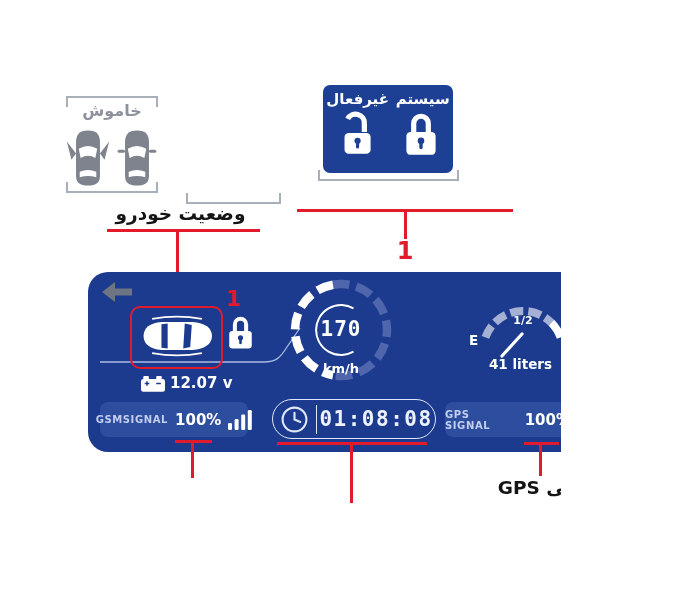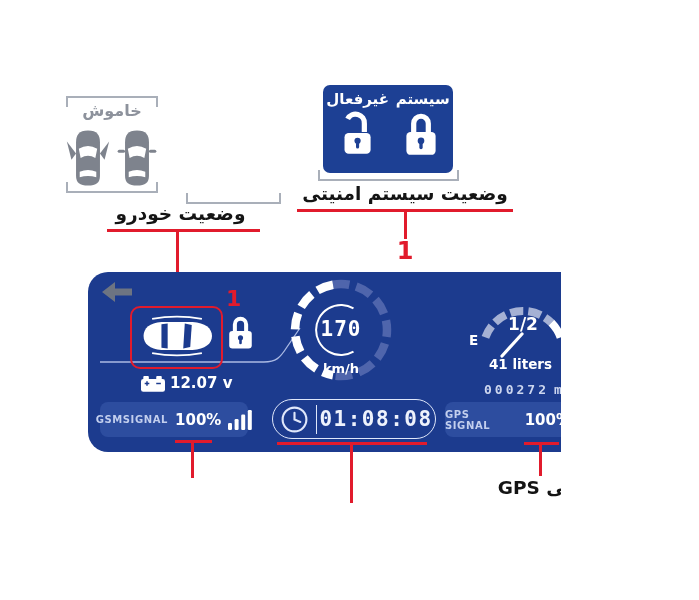--- a/index.html
+++ b/index.html
@@ -95,21 +95,20 @@
       <span>
         <svg width="40" height="48" viewBox="0 0 36 46">
           <path d="M26 21 V13 A8.5 8.5 0 0 0 10 8.5" fill="none" stroke="#fff" stroke-width="5"></path>
           <rect x="7" y="22" width="25" height="20" rx="4" fill="#fff"></rect>
           <circle cx="19.5" cy="29.5" r="3" fill="#1d4094"></circle>
           <rect x="18" y="30.5" width="3" height="6.5" rx="1.5" fill="#1d4094"></rect>
         </svg>
       </span>
     </div>
   </div>
-  <div class="abs fa caption" style="left:295px;top:183px;width:220px">وضعیت سیستم امنیتی</div>
   <div class="redline" style="left:297px;top:209px;width:216px;height:2.5px"></div>
   <div class="redline" style="left:404px;top:209px;width:2.5px;height:30px"></div>
   <div class="abs red" style="left:392px;top:237px;width:26px;text-align:center;font-size:24px;font-weight:700">1</div>
 
   <div class="redline" style="left:583px;top:232px;width:2.5px;height:40px"></div>
 
   <div id="panel">
 
     <svg class="abs" style="left:0;top:0;pointer-events:none" width="520" height="180" viewBox="0 0 520 180">
       <path d="M12 90 H176 C188 90 192 86 199 75 L212 56" stroke="rgba(195,208,242,0.85)" stroke-width="1.3" fill="none"></path>
@@ -164,36 +163,32 @@
       <path d="M 12.5 -21.7 A 25 25 0 1 0 12.5 21.7" fill="none" stroke="#ffffff" stroke-width="2"></path>
     </svg>
     <div class="abs digital" style="left:218px;top:45px;width:70px;text-align:center;font-size:21px;color:#fff;letter-spacing:1px">170</div>
     <div class="abs" style="left:223px;top:89px;width:60px;text-align:center;font-size:13px;font-weight:700;color:#fff">km/h</div>
 
     <svg class="abs" style="left:385px;top:25px" width="100" height="64" viewBox="-50 -54 100 64">
       <path d="M -37.6 -13.7 A 40 40 0 0 1 28.3 -28.3" fill="none" stroke="#a5b1d4" stroke-width="8" stroke-dasharray="13 5"></path>
       <path d="M 28.3 -28.3 A 40 40 0 0 1 37.6 -13.7" fill="none" stroke="#ffffff" stroke-width="8"></path>
       <path d="M -21 5 L -1 -17" stroke="#ffffff" stroke-width="3.2" stroke-linecap="round"></path>
     </svg>
-    <div class="panel-txt" style="left:415px;top:42px;width:40px;text-align:center;font-size:17px">1/2</div>
+    <div class="panel-txt" style="left:415px;top:42px;width:40px;text-align:center;font-size:11px">1/2</div>
     <div class="panel-txt" style="left:381px;top:60px;font-size:13.5px">E</div>
     <div class="panel-txt" style="left:472px;top:59px;font-size:13.5px">F</div>
     <span class="abs" style="left:486px;top:56px">
       <svg width="15" height="19" viewBox="0 0 16 19">
         <rect x="1" y="3" width="9" height="15" rx="1.5" fill="#fff"></rect>
         <rect x="3" y="5.5" width="5" height="4.5" rx="0.8" fill="#1c3b8e"></rect>
         <path d="M10.5 6.5 h1.5 a2 2 0 0 1 2 2 v6" stroke="#fff" stroke-width="1.6" fill="none"></path>
         <path d="M0.5 2 h10" stroke="#fff" stroke-width="2.4"></path>
       </svg>
     </span>
     <div class="panel-txt" style="left:390px;top:84px;width:85px;text-align:center;font-size:13.5px">41 liters</div>
-    <div class="abs" style="left:385px;top:107px;width:100px;text-align:center">
-      <span class="digital odotxt">000272</span>
-      <span class="digital odotxt" style="letter-spacing:0">m</span>
-    </div>
 
     <div class="chip" style="left:12px;top:130px;width:148px">
       <span class="lbl">GSMSIGNAL</span>
       <span class="val">100%</span>
       <span style="display:inline-flex">
         <svg width="24" height="20" viewBox="0 0 24 20">
           <rect x="0" y="13" width="4" height="7" rx="1.2" fill="#fff"></rect>
           <rect x="6.6" y="9" width="4" height="11" rx="1.2" fill="#fff"></rect>
           <rect x="13.2" y="4.5" width="4" height="15.5" rx="1.2" fill="#fff"></rect>
           <rect x="19.8" y="0" width="4" height="20" rx="1.2" fill="#fff"></rect>

